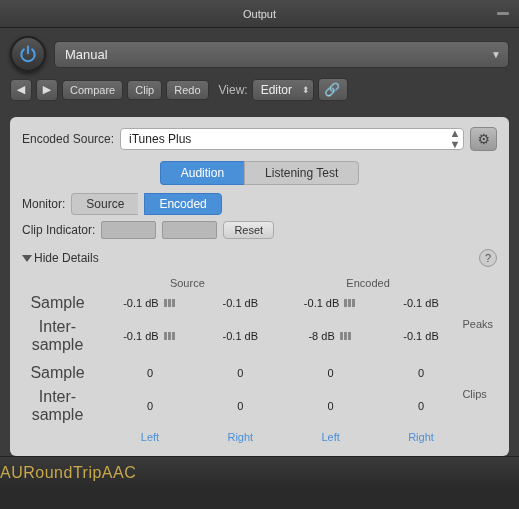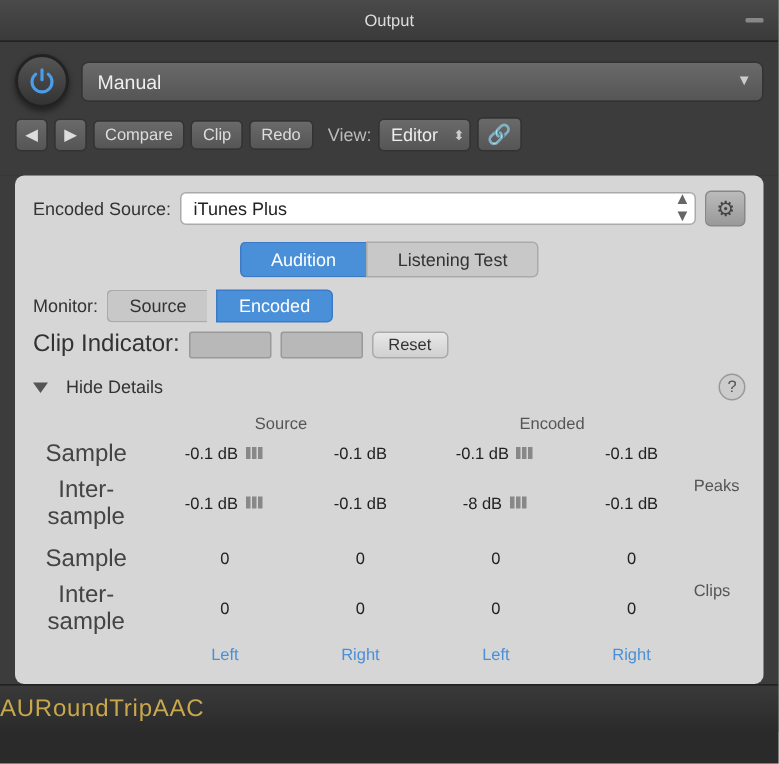--- a/index.html
+++ b/index.html
@@ -284,21 +284,21 @@
     }
 
     
     .clip-row {
       display: flex;
       align-items: center;
       gap: 6px;
       margin-bottom: 10px;
     }
     .clip-label {
-      font-size: 16px;
+      font-size: 12px;
       color: #333;
     }
     .clip-indicator {
       width: 55px;
       height: 18px;
       background: #b8b8b8;
       border: 1px solid #999;
       border-radius: 2px;
     }
     .reset-btn {
@@ -314,21 +314,21 @@
     
     .details-header {
       display: flex;
       align-items: center;
       justify-content: space-between;
       margin-bottom: 8px;
     }
     .details-toggle {
       display: flex;
       align-items: center;
-      gap: 12px;
+      gap: 2px;
       font-size: 12px;
       color: #333;
       cursor: pointer;
     }
     .triangle-down {
       width: 0;
       height: 0;
       border-left: 5px solid transparent;
       border-right: 5px solid transparent;
       border-top: 7px solid #555;

